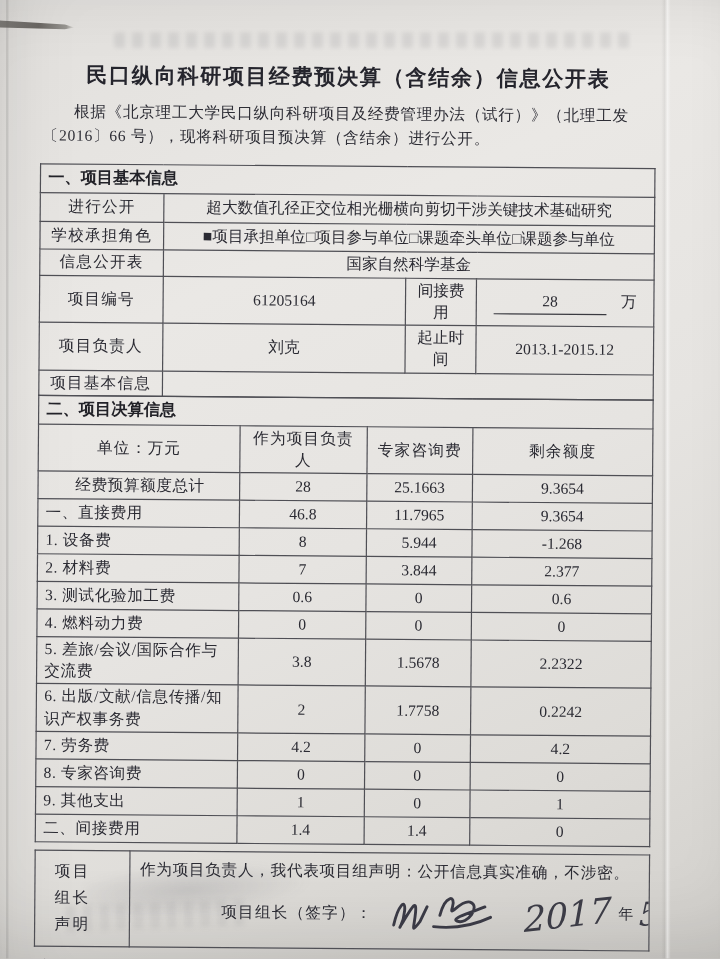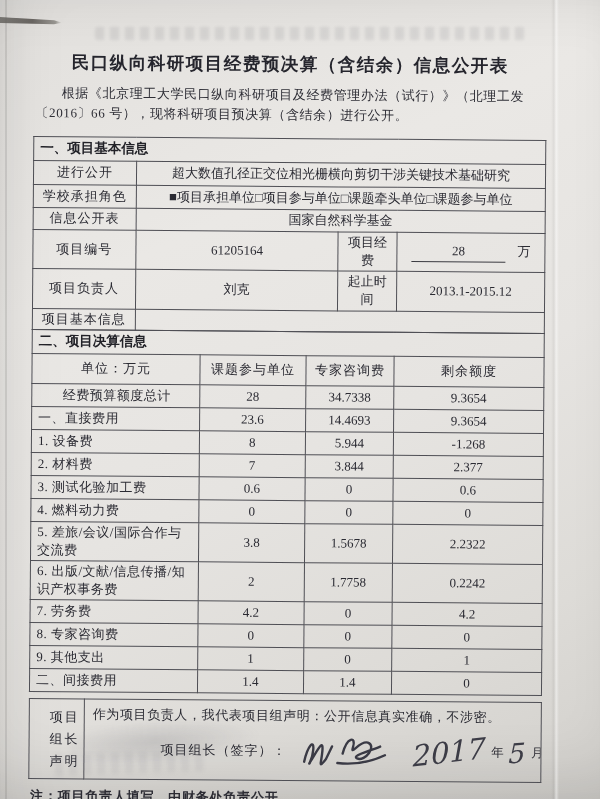--- a/index.html
+++ b/index.html
@@ -74,21 +74,21 @@
   .colhead{height:27px;text-align:center;vertical-align:middle;letter-spacing:1px;font-weight:400;}
   #budget-body td{height:20px;}
   #budget-body tr:first-child td.lbl{text-align:center;}
   .funds-underline{
     display:inline-block;min-width:86px;text-align:center;
     border-bottom:1.2px solid #3a3a40;padding:0 4px;
   }
   .funds-unit{margin-left:12px;}
   .decl-table{margin-top:6px;}
   .decl-side{
-    width:46px;text-align:right;vertical-align:middle;padding:6px 4px;
+    width:46px;text-align:left;vertical-align:middle;padding:6px 16px;
     letter-spacing:2px;
   }
   .decl-side div{line-height:22px;}
   .decl-content{padding:5px 8px 6px 8px;vertical-align:top;}
   .decl-statement{font-size:13px;letter-spacing:.6px;line-height:20px;}
   .sign-line{
     display:flex;align-items:center;margin:4px 0 2px 68px;height:42px;
   }
   .sign-label{font-size:13px;letter-spacing:1px;white-space:nowrap;}
   .signature-wrap{margin:0 6px 0 10px;transform:rotate(-5deg);}
@@ -138,21 +138,21 @@
         <td class="s1-label" style="height:20px">学校承担角色</td>
         <td colspan="3" class="s1-value">■项目承担单位□项目参与单位□课题牵头单位□课题参与单位</td>
       </tr>
       <tr>
         <td class="s1-label" style="height:19px">信息公开表</td>
         <td colspan="3" class="s1-value">国家自然科学基金</td>
       </tr>
       <tr>
         <td class="s1-label" style="height:19px">项目编号</td>
         <td class="s1-value">61205164</td>
-        <td class="s1-label" style="letter-spacing:0">项目经费</td>
+        <td class="s1-label" style="letter-spacing:0">间接费用</td>
         <td class="s1-value">
           <span class="funds-underline">28</span><span class="funds-unit">万</span>
         </td>
       </tr>
       <tr>
         <td class="s1-label" style="height:19px">项目负责人</td>
         <td class="s1-value">刘克</td>
         <td class="s1-label" style="letter-spacing:0">起止时间</td>
         <td class="s1-value">2013.1-2015.12</td>
       </tr>
@@ -169,37 +169,37 @@
           <col style="width:20.7%">
           <col style="width:17.2%">
           <col style="width:29.3%">
         </colgroup>
       <tbody>
           <tr>
         <td colspan="4" class="sec-header">二、项目决算信息</td>
       </tr>
       <tr>
         <td class="colhead">单位：万元</td>
-        <td class="colhead">课题参与单位</td>
+        <td class="colhead">作为项目负责人</td>
         <td class="colhead">专家咨询费</td>
         <td class="colhead">剩余额度</td>
       </tr>
       </tbody>
         <tbody id="budget-body">
       <tr>
         <td class="lbl">经费预算额度总计</td>
         <td class="num">28</td>
-        <td class="num">34.7338</td>
+        <td class="num">25.1663</td>
         <td class="num">9.3654</td>
       </tr>
 
       <tr>
         <td class="lbl">一、直接费用</td>
-        <td class="num">23.6</td>
-        <td class="num">14.4693</td>
+        <td class="num">46.8</td>
+        <td class="num">11.7965</td>
         <td class="num">9.3654</td>
       </tr>
 
       <tr>
         <td class="lbl">1. 设备费</td>
         <td class="num">8</td>
         <td class="num">5.944</td>
         <td class="num">-1.268</td>
       </tr>
 

